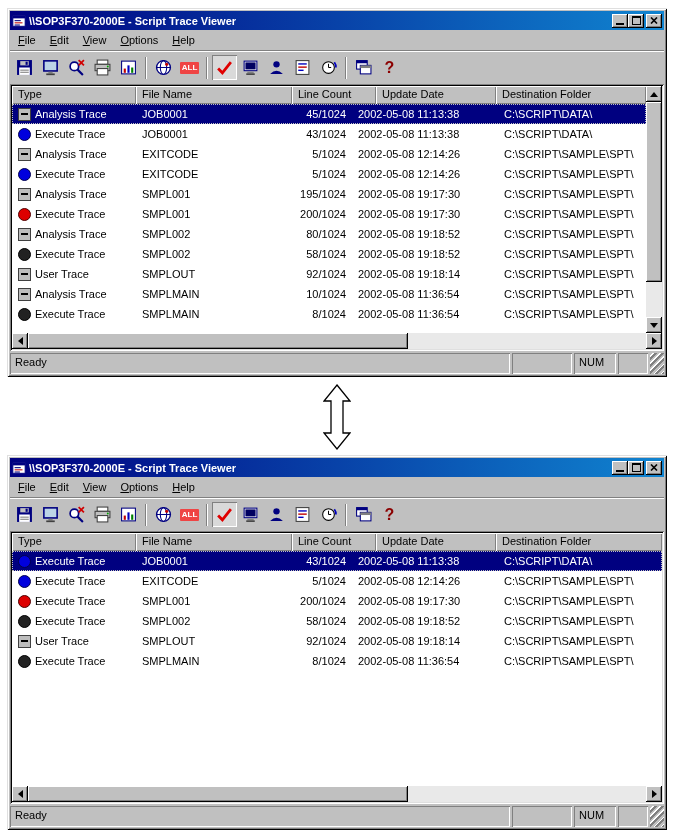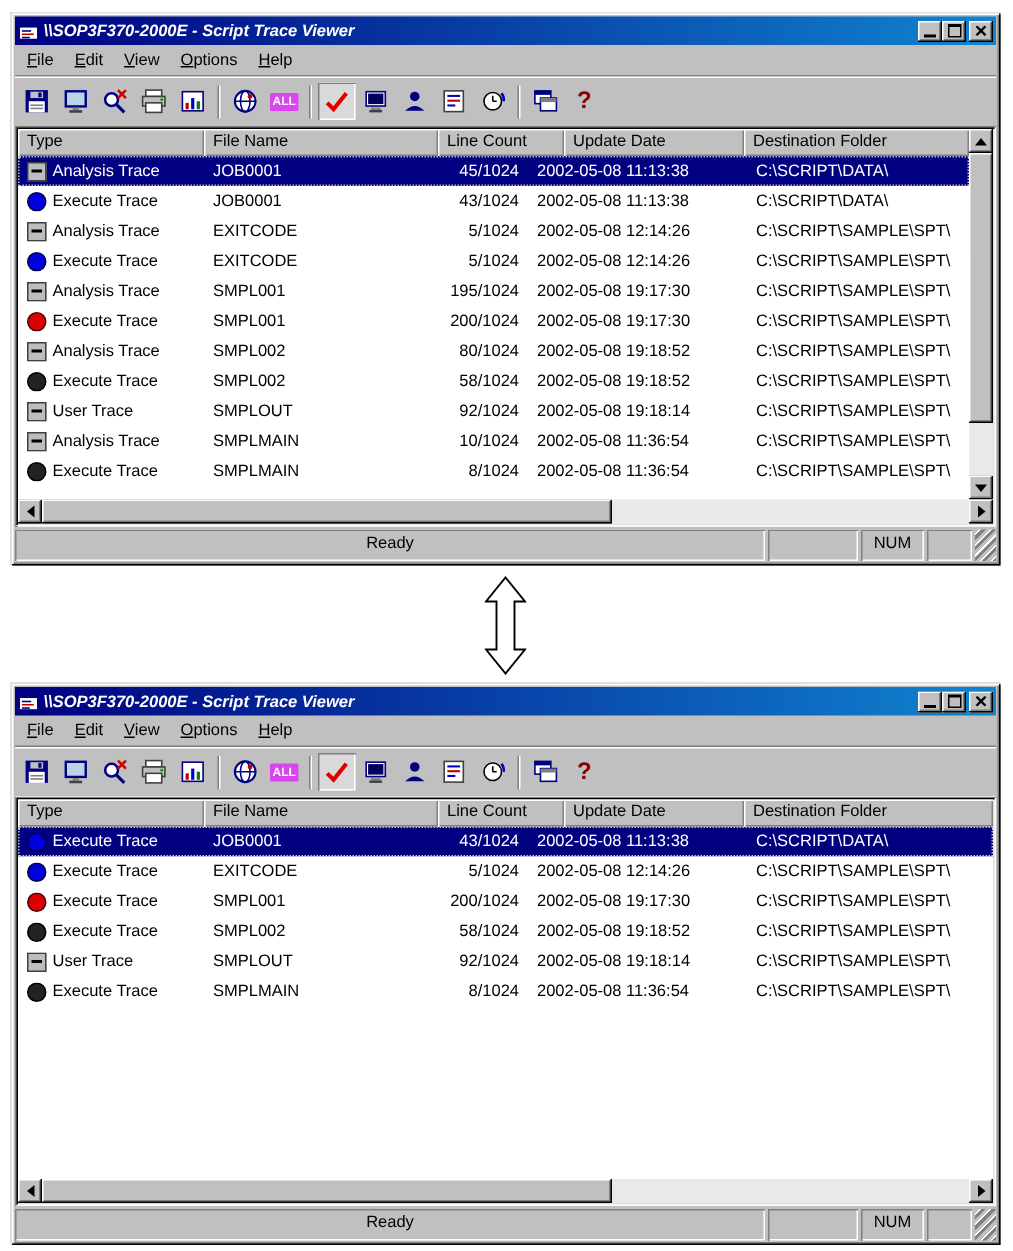--- a/index.html
+++ b/index.html
@@ -20,21 +20,21 @@
   }
   .win-top { left:7px; top:8px; height:369px; }
   .win-bottom { left:7px; top:455px; height:375px; }
 
   .titlebar {
     flex:0 0 19px; height:19px;
     background:linear-gradient(90deg,#000080,#1084d0);
     display:flex; align-items:center; gap:3px; padding:0 2px 0 2px;
   }
   .app-icon { width:14px; height:14px; flex:0 0 auto; }
-  .title-text { flex:1; color:#fff; font-weight:bold; white-space:nowrap; overflow:hidden;font-style:italic; }
+  .title-text { flex:1; color:#fff; font-weight:bold; white-space:nowrap; overflow:hidden; }
   .tb-btns { display:flex; flex:0 0 auto; }
   .tbtn {
     width:16px; height:14px; background:#c0c0c0; border:none; padding:0; margin:0;
     display:flex; align-items:center; justify-content:center;
     box-shadow: inset -1px -1px 0 #000, inset 1px 1px 0 #fff, inset -2px -2px 0 #808080;
   }
   .tbtn.close { margin-left:2px; }
   .g-min { width:8px; height:2px; background:#000; margin-top:7px; }
   .g-max { width:9px; height:9px; border:1px solid #000; border-top-width:2px; }
 
@@ -49,21 +49,21 @@
     width:25px; height:25px; background:transparent; border:none; padding:0;
     display:flex; align-items:center; justify-content:center;
   }
   .tool-btn.pressed {
     background:#d9d9d9;
     box-shadow: inset 1px 1px 0 #808080, inset -1px -1px 0 #fff;
   }
   .tool-sep { width:2px; height:22px; border-left:1px solid #808080; border-right:1px solid #fff; margin:0 3px; }
   .ic { width:17px; height:17px; display:block; }
   .all-badge {
-    background:#d946ef; color:#fff; font-weight:bold; font-size:8px;
+    background:#ef4444; color:#fff; font-weight:bold; font-size:8px;
     padding:2px 2px; line-height:1; border-radius:1px;
   }
   .help-q { color:#8b0000; font-weight:bold; font-size:16px; line-height:1; }
 
   
   .listview {
     flex:1 1 auto; min-height:0; margin-top:1px; background:#fff; padding:2px;
     display:flex; flex-direction:column;
     box-shadow: inset 1px 1px 0 #808080, inset -1px -1px 0 #fff,
                 inset 2px 2px 0 #000, inset -2px -2px 0 #dfdfdf;
@@ -113,21 +113,21 @@
     position:absolute; left:16px; top:0; width:380px; height:16px; background:#c0c0c0;
     box-shadow: inset -1px -1px 0 #000, inset 1px 1px 0 #fff, inset -2px -2px 0 #808080;
   }
   .tri { width:0; height:0; border-style:solid; }
   .tri-up { border-width:0 4px 5px 4px; border-color:transparent transparent #000 transparent; }
   .tri-down { border-width:5px 4px 0 4px; border-color:#000 transparent transparent transparent; }
   .tri-left { border-width:4px 5px 4px 0; border-color:transparent #000 transparent transparent; }
   .tri-right { border-width:4px 0 4px 5px; border-color:transparent transparent transparent #000; }
 
   
-  .statusbar { flex:0 0 21px; margin-top:2px; display:flex; gap:2px; align-items:stretch;text-align:center; }
+  .statusbar { flex:0 0 21px; margin-top:2px; display:flex; gap:2px; align-items:stretch; }
   .spanel { box-shadow: inset 1px 1px 0 #808080, inset -1px -1px 0 #fff; padding:3px 5px; white-space:nowrap; overflow:hidden; }
   .sp-ready { flex:1 1 auto; }
   .sp-a { width:60px; } .sp-num { width:42px; } .sp-b { width:30px; }
   .grip {
     width:14px; flex:0 0 auto;
     background:repeating-linear-gradient(135deg,#c0c0c0 0 2px,#fff 2px 3px,#808080 3px 5px);
   }
 
   
   .swap-arrow { position:absolute; left:323px; top:384px; }

